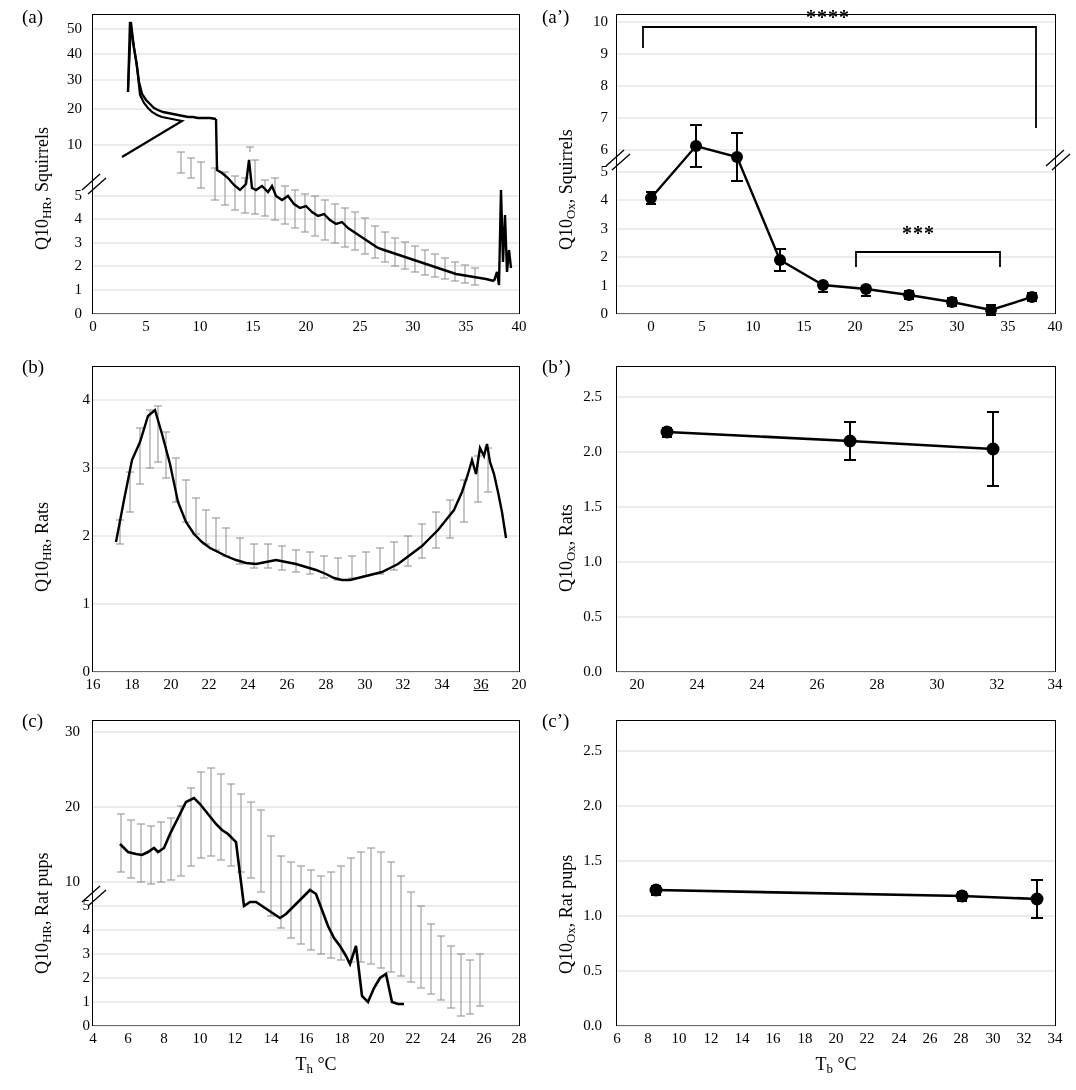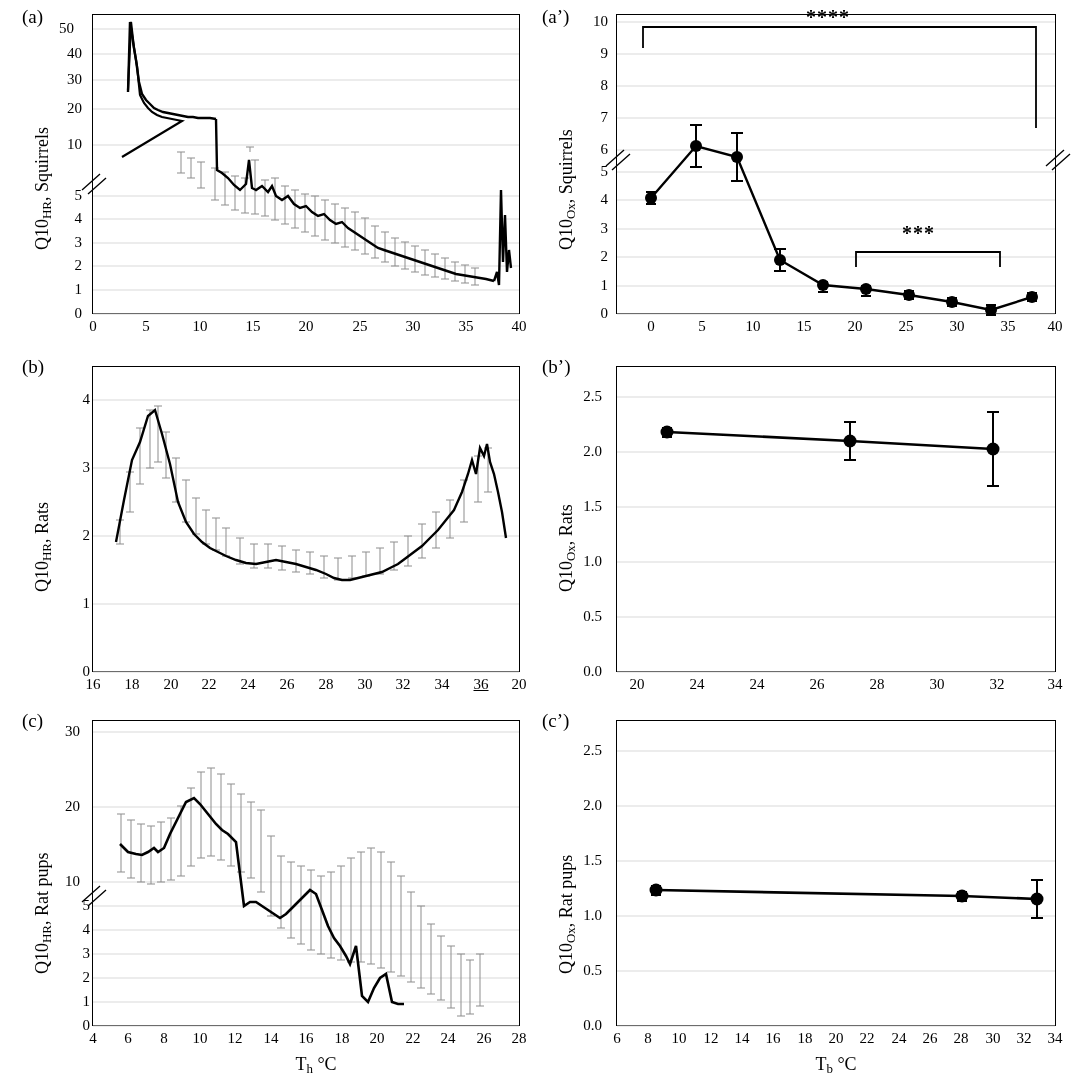--- a/index.html
+++ b/index.html
@@ -94,21 +94,21 @@
     <div class="tick-y" style="left:48px;top:305px;">0</div>
     <div class="tick-y" style="left:48px;top:281px;">1</div>
     <div class="tick-y" style="left:48px;top:257px;">2</div>
     <div class="tick-y" style="left:48px;top:234px;">3</div>
     <div class="tick-y" style="left:48px;top:210px;">4</div>
     <div class="tick-y" style="left:48px;top:187px;">5</div>
     <div class="tick-y" style="left:48px;top:136px;">10</div>
     <div class="tick-y" style="left:48px;top:100px;">20</div>
     <div class="tick-y" style="left:48px;top:71px;">30</div>
     <div class="tick-y" style="left:48px;top:45px;">40</div>
-    <div class="tick-y" style="left:40px;top:20px;">50</div>
+    <div class="tick-y" style="left:48px;top:20px;">50</div>
 
     <div class="tick-x" style="left:93px;top:318px;">0</div>
     <div class="tick-x" style="left:146px;top:318px;">5</div>
     <div class="tick-x" style="left:200px;top:318px;">10</div>
     <div class="tick-x" style="left:253px;top:318px;">15</div>
     <div class="tick-x" style="left:306px;top:318px;">20</div>
     <div class="tick-x" style="left:360px;top:318px;">25</div>
     <div class="tick-x" style="left:413px;top:318px;">30</div>
     <div class="tick-x" style="left:466px;top:318px;">35</div>
     <div class="tick-x" style="left:519px;top:318px;">40</div>

